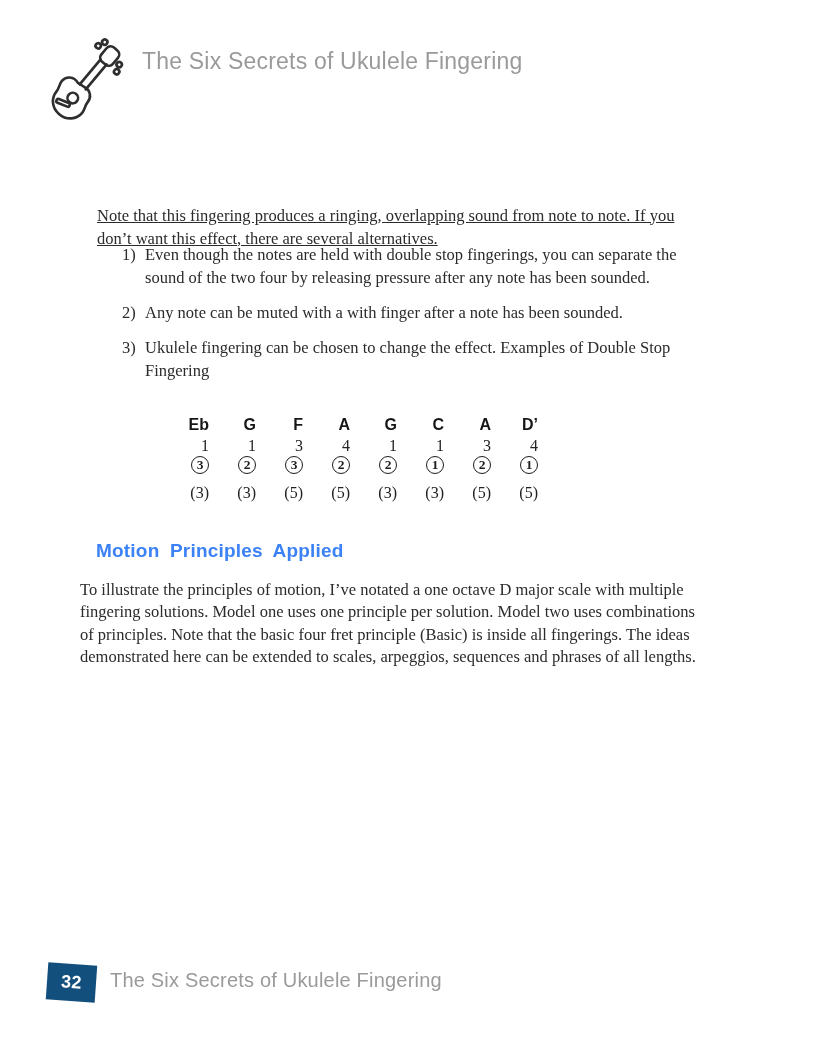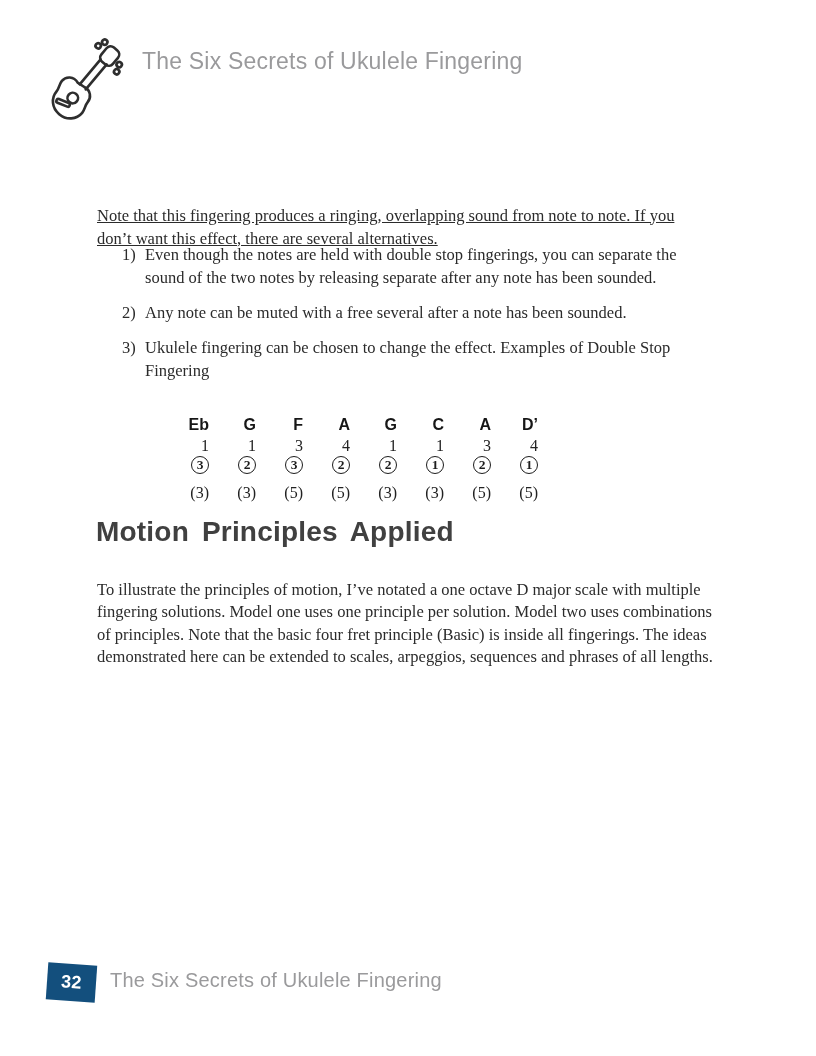--- a/index.html
+++ b/index.html
@@ -50,27 +50,27 @@
   .fcircle-wrap{height:21px;margin-top:1px;}
   .fcircle{
     display:inline-flex;align-items:center;justify-content:center;
     width:16px;height:16px;border:1.6px solid #1d1d1d;border-radius:50%;
     font-size:13.5px;font-weight:bold;color:#1d1d1d;
     font-family:"Liberation Serif", serif;
   }
   .ffret{font-size:16px;margin-top:8px;color:#222;}
   
   .section-heading{
-    position:absolute;left:96px;top:516px;
+    position:absolute;left:96px;top:540px;
     font-family:"Liberation Sans", sans-serif;
-    font-weight:bold;font-size:28px;color:#404040;
+    font-weight:bold;font-size:19px;color:#3b82f6;
     letter-spacing:0.2px;word-spacing:5px;
   }
   .section-body{
-    position:absolute;left:97px;top:562px;width:618px;
+    position:absolute;left:80px;top:562px;width:618px;
     font-size:16.5px;line-height:22.6px;
   }
   
   .page-badge{
     position:absolute;left:47px;top:964px;width:49px;height:37px;
     background:#134f7d;
     transform:rotate(4deg);
     display:flex;align-items:center;justify-content:center;
     color:#ffffff;font-family:"Liberation Sans", sans-serif;
     font-weight:bold;font-size:18px;letter-spacing:0.5px;
@@ -108,25 +108,25 @@
       </g>
     </svg>
   </div>
   <div class="header-title">The Six Secrets of Ukulele Fingering</div>
 
   <p class="intro">Note that this fingering produces a ringing, overlapping sound from note to note. If you don’t want this effect, there are several alternatives.</p>
 
   <div class="alt-list">
     <div class="alt-item">
       <span class="alt-marker">1)</span>
-      <div class="alt-text">Even though the notes are held with double stop fingerings, you can separate the sound of the two notes by releasing separate after any note has been sounded.</div>
+      <div class="alt-text">Even though the notes are held with double stop fingerings, you can separate the sound of the two four by releasing pressure after any note has been sounded.</div>
     </div>
     <div class="alt-item">
       <span class="alt-marker">2)</span>
-      <div class="alt-text">Any note can be muted with a free several after a note has been sounded.</div>
+      <div class="alt-text">Any note can be muted with a with finger after a note has been sounded.</div>
     </div>
     <div class="alt-item">
       <span class="alt-marker">3)</span>
       <div class="alt-text">Ukulele fingering can be chosen to change the effect. Examples of Double Stop Fingering</div>
     </div>
   </div>
 
   <div class="fingering">
     <div class="fcol">
       <div class="fnote">Eb</div>

